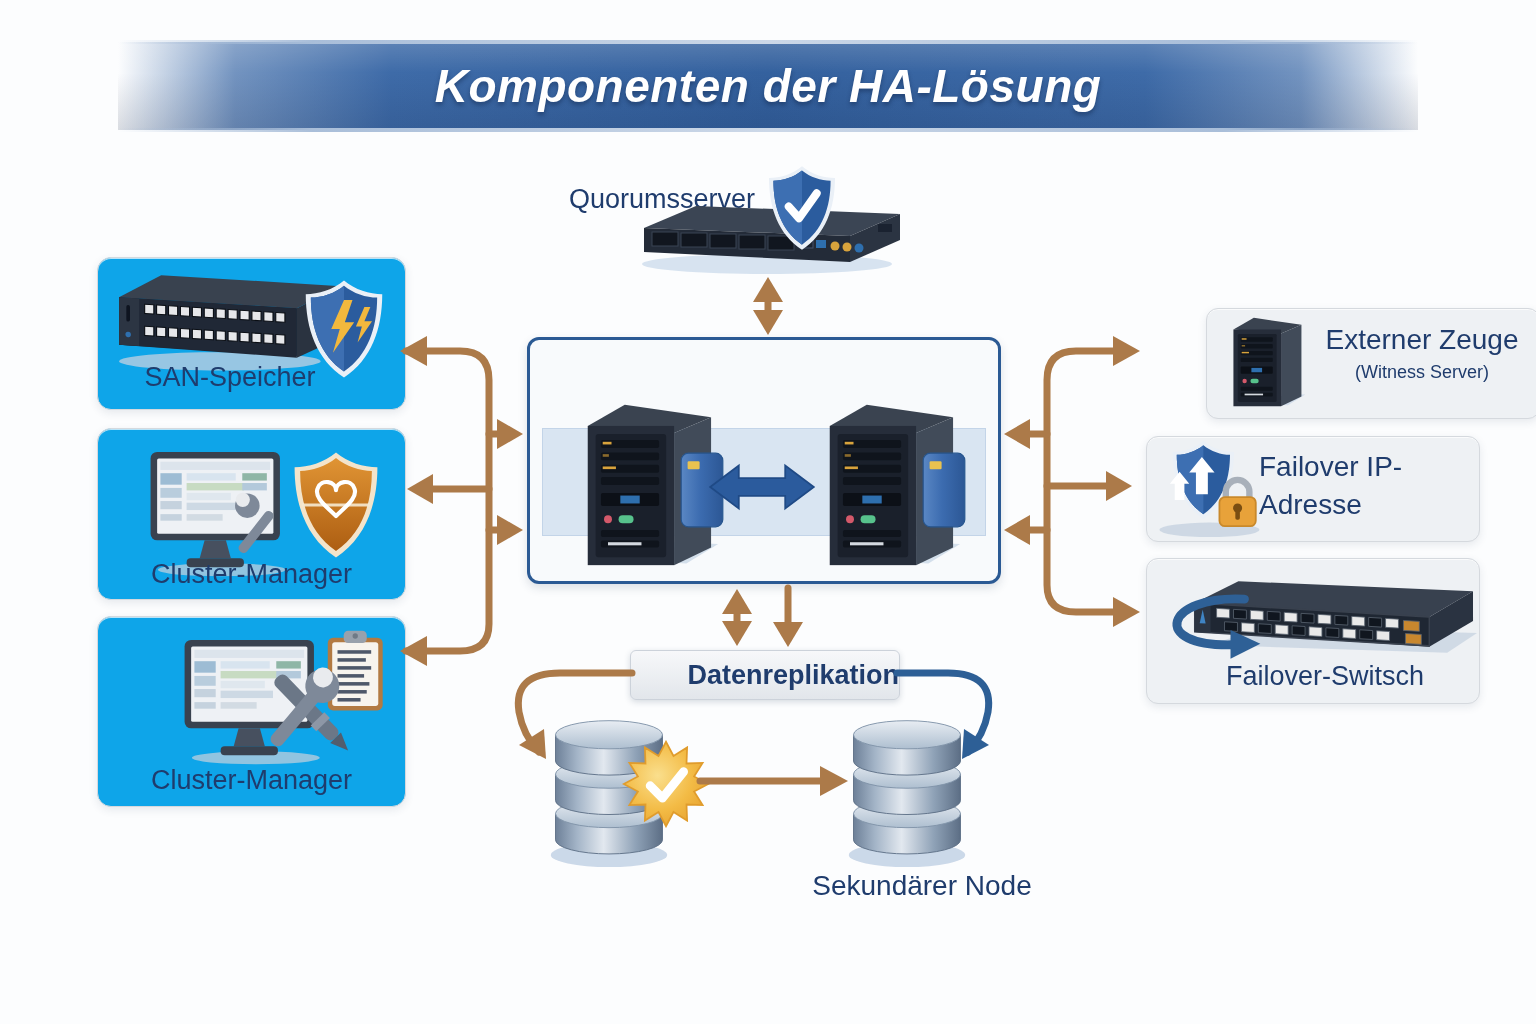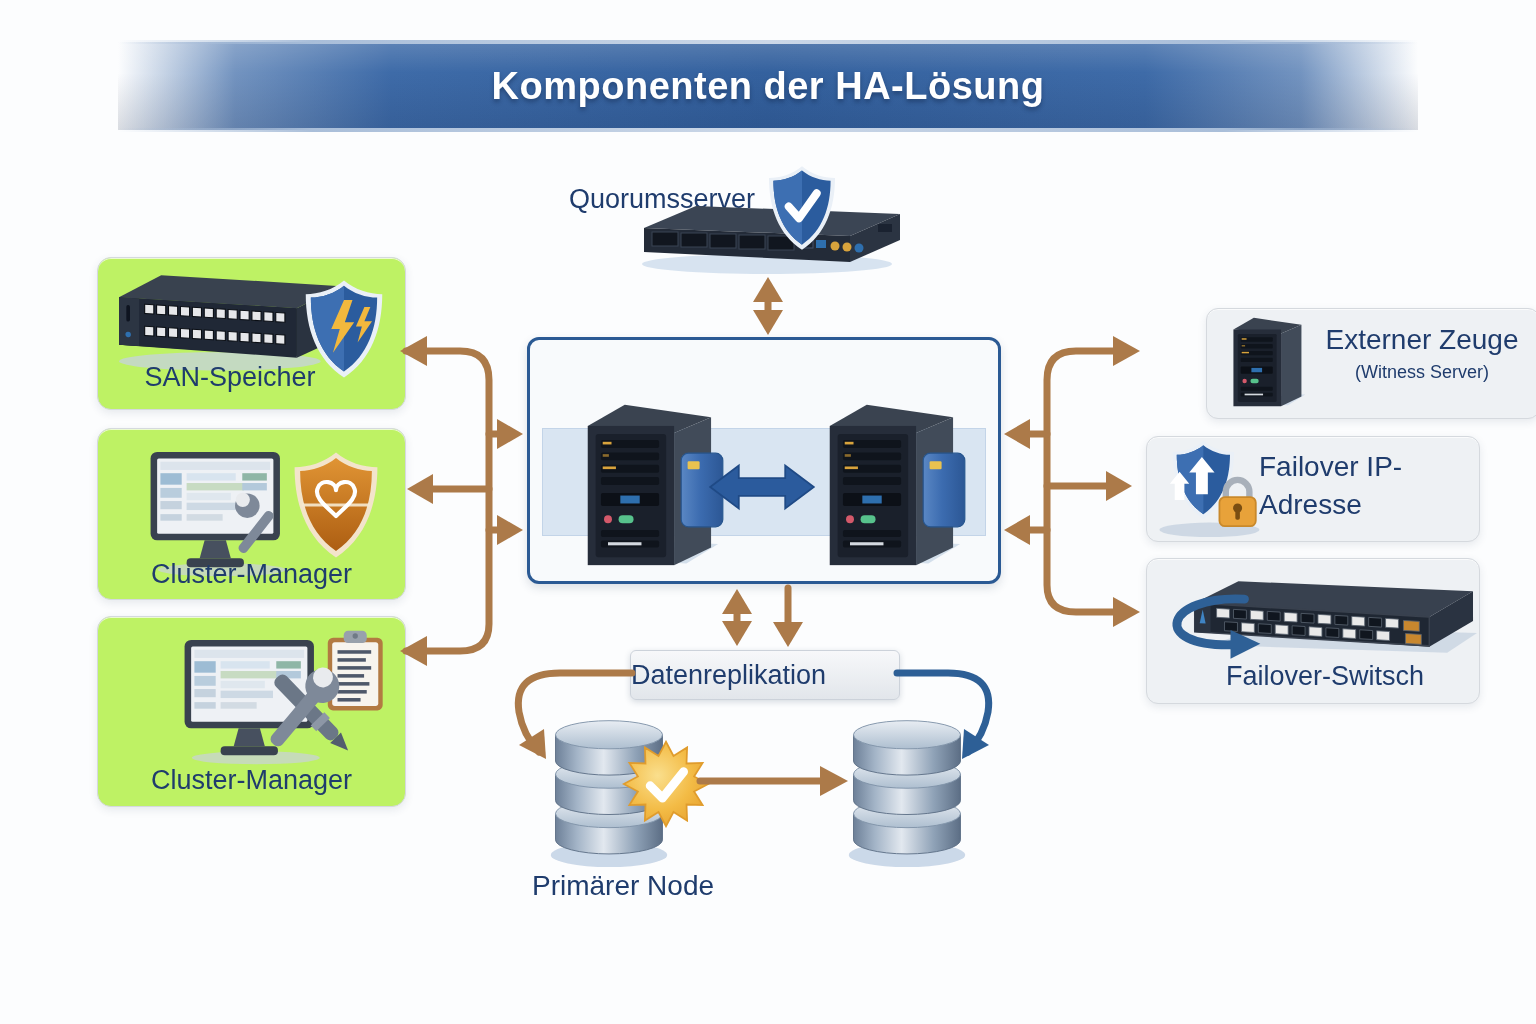--- a/index.html
+++ b/index.html
@@ -11,45 +11,45 @@
   
   .banner{position:absolute;left:118px;top:42px;width:1300px;height:88px;
     display:flex;align-items:center;justify-content:center;
     background:
       linear-gradient(to bottom, rgba(255,255,255,.16), rgba(0,0,0,0) 35%, rgba(5,20,55,.14)),
       linear-gradient(to right, rgba(62,107,168,0) 0%, rgba(62,107,168,.72) 9%, #3e6ba8 21%,
                       #34619e 50%, #3e6ba8 79%, rgba(62,107,168,.72) 91%, rgba(62,107,168,0) 100%);}
   .banner::before,.banner::after{content:"";position:absolute;left:0;right:0;height:4px;
     background:linear-gradient(to right, rgba(169,190,217,0), #a9bed9 15%, #ccd8e8 50%, #a9bed9 85%, rgba(169,190,217,0));}
   .banner::before{top:-2px}.banner::after{bottom:-2px}
-  .title{color:#ffffff;font-size:38px;font-weight:bold;letter-spacing:.5px;
-         text-shadow:0 3px 4px rgba(15,35,70,.45);}
+  .title{color:#ffffff;font-size:46px;font-weight:bold;letter-spacing:.5px;
+         text-shadow:0 3px 4px rgba(15,35,70,.45);font-style:italic;}
 
   
-  .card{position:absolute;background:#bef264;border:1px solid #d5d9de;border-radius:14px;
+  .card{position:absolute;background:#0ea5e9;border:1px solid #d5d9de;border-radius:14px;
         box-shadow:0 3px 8px rgba(40,60,90,.10), inset 0 1px 0 rgba(255,255,255,.7);}
   .card.light{background:#eef1f4;border-radius:12px;}
   .nodelabel{position:absolute;color:#1f3c6d;font-weight:normal;text-align:center;}
 
   
   .cluster-box{position:absolute;left:527px;top:337px;width:468px;height:241px;
     background:#f8fafc;border:3px solid #2b5a94;border-radius:12px;
     box-shadow:0 4px 10px rgba(40,60,90,.15);}
   .cluster-header{position:absolute;left:-1px;top:-1px;right:-1px;height:50px;
     border-radius:9px 9px 0 0;background:linear-gradient(#3e6ba8,#30589a);
     display:flex;align-items:center;justify-content:center;color:#fff;font-size:31px;
     font-weight:bold;text-shadow:0 2px 2px rgba(10,30,60,.4);}
   .cluster-band{position:absolute;left:12px;right:12px;top:88px;height:106px;
     background:#d9e5f2;border:1px solid #c3d4e8;}
 
   
   .repl-box{position:absolute;left:630px;top:650px;width:268px;height:48px;
     background:linear-gradient(#f7f8fa,#e2e6eb);border:1px solid #ccd2da;border-radius:6px;
-    box-shadow:0 2px 6px rgba(40,60,90,.18);display:flex;align-items:center;justify-content:flex-start;
-    font-size:27px;font-weight:normal;color:#1f3c6d;}
+    box-shadow:0 2px 6px rgba(40,60,90,.18);display:flex;align-items:center;justify-content:flex-end;
+    font-size:27px;font-weight:bold;color:#1f3c6d;}
 </style>
 </head>
 <body>
 
 <svg width="0" height="0" style="position:absolute" aria-hidden="true">
   <defs>
     <linearGradient id="gradCard" x1="0" y1="0" x2="1" y2="0">
       <stop offset="0" stop-color="#5a87c4"></stop>
         <stop offset="0.45" stop-color="#3c6cb0"></stop>
         <stop offset="1" stop-color="#2c5795"></stop>
@@ -373,21 +373,21 @@
   <svg class="abs" style="left:548px;top:712px" width="122" height="160" viewBox="0 0 130 170">
       <use href="#sym-db"></use>
     </svg>
   <svg class="abs" style="left:846px;top:712px" width="122" height="160" viewBox="0 0 130 170">
       <use href="#sym-db"></use>
     </svg>
   <svg class="abs" style="left:622px;top:740px" width="88" height="88" viewBox="0 0 100 100">
     <polygon fill="url(#gradGold)" stroke="#e09c2c" stroke-width="2" points="98,50 81.9,58.5 91.6,74 73.3,73.3 74,91.6 58.5,81.9 50,98 41.5,81.9 26,91.6 26.7,73.3 8.4,74 18.1,58.5 2,50 18.1,41.5 8.4,26 26.7,26.7 26,8.4 41.5,18.1 50,2 58.5,18.1 74,8.4 73.3,26.7 91.6,26 81.9,41.5"></polygon>
     <path d="M32,52 L46,66 L70,36" stroke="#ffffff" stroke-width="10" fill="none" stroke-linecap="round" stroke-linejoin="round"></path>
   </svg>
-  <div class="nodelabel" style="left:508px;top:870px;width:230px;font-size:28px;">Primärer Node</div>
+  <div class="nodelabel" style="left:802px;top:870px;width:240px;font-size:28px;">Sekundärer Node</div>
 
   <svg class="abs" style="left:0;top:0;pointer-events:none" width="1536" height="1024" viewBox="0 0 1536 1024">
     <g stroke="#ac7a49" stroke-width="7" fill="none" stroke-linecap="round">
       <path d="M406 351 H460 Q489 351 489 380 V624 Q489 651 460 651 H406"></path>
       <path d="M489 434 H512"></path>
       <path d="M489 489 H417"></path>
       <path d="M489 530 H512"></path>
       <path d="M1130 351 H1076 Q1047 351 1047 380 V585 Q1047 612 1076 612 H1130"></path>
       <path d="M1047 434 H1014"></path>
       <path d="M1047 486 H1122"></path>

